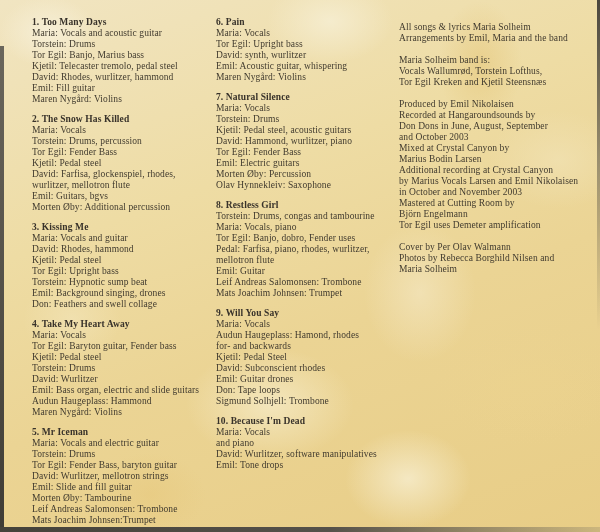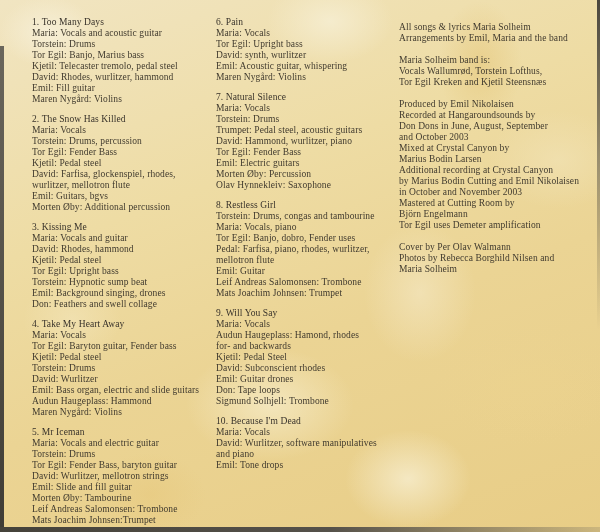--- a/index.html
+++ b/index.html
@@ -33,21 +33,21 @@
     box-sizing: border-box;
     width: 100%;
   }
   .col { flex: 0 0 auto; }
   .col-tracks-1 { width: 184px; }
   .col-tracks-2 { width: 183px; }
   .col-notes { width: 185px; padding-top: 5px; }
   .track { margin-bottom: 9px; }
   .para { margin-bottom: 11px; }
   .track-title {
-    font-weight: normal;
+    font-weight: bold;
     font-size: 9.5px;
     line-height: 11px;
     color: #38322a;
     letter-spacing: 0.1px;
   }
   .line {
     font-size: 9.5px;
     line-height: 11px;
     letter-spacing: 0.1px;
     white-space: nowrap;
@@ -132,21 +132,21 @@
           <div class="line">Maria: Vocals</div>
           <div class="line">Tor Egil: Upright bass</div>
           <div class="line">David: synth, wurlitzer</div>
           <div class="line">Emil: Acoustic guitar, whispering</div>
           <div class="line">Maren Nygård: Violins</div>
         </div>
         <div class="track">
           <div class="track-title">7. Natural Silence</div>
           <div class="line">Maria: Vocals</div>
           <div class="line">Torstein: Drums</div>
-          <div class="line">Trumpet: Pedal steel, acoustic guitars</div>
+          <div class="line">Kjetil: Pedal steel, acoustic guitars</div>
           <div class="line">David: Hammond, wurlitzer, piano</div>
           <div class="line">Tor Egil: Fender Bass</div>
           <div class="line">Emil: Electric guitars</div>
           <div class="line">Morten Øby: Percussion</div>
           <div class="line">Olav Hynnekleiv: Saxophone</div>
         </div>
         <div class="track">
           <div class="track-title">8. Restless Girl</div>
           <div class="line">Torstein: Drums, congas and tambourine</div>
           <div class="line">Maria: Vocals, piano</div>
@@ -164,22 +164,22 @@
           <div class="line">for- and backwards</div>
           <div class="line">Kjetil: Pedal Steel</div>
           <div class="line">David: Subconscient rhodes</div>
           <div class="line">Emil: Guitar drones</div>
           <div class="line">Don: Tape loops</div>
           <div class="line">Sigmund Solhjell: Trombone</div>
         </div>
         <div class="track">
           <div class="track-title">10. Because I'm Dead</div>
           <div class="line">Maria: Vocals</div>
+          <div class="line">and piano</div>
           <div class="line">David: Wurlitzer, software manipulatives</div>
-          <div class="line">and piano</div>
           <div class="line">Emil: Tone drops</div>
         </div>
       </div>
     <div class="col col-notes">
         <div class="para">
           <div class="line">All songs &amp; lyrics Maria Solheim</div>
           <div class="line">Arrangements by Emil, Maria and the band</div>
         </div>
         <div class="para">
           <div class="line">Maria Solheim band is:</div>
@@ -187,21 +187,21 @@
           <div class="line">Tor Egil Kreken and Kjetil Steensnæs</div>
         </div>
         <div class="para">
           <div class="line">Produced by Emil Nikolaisen</div>
           <div class="line">Recorded at Hangaroundsounds by</div>
           <div class="line">Don Dons in June, August, September</div>
           <div class="line">and October 2003</div>
           <div class="line">Mixed at Crystal Canyon by</div>
           <div class="line">Marius Bodin Larsen</div>
           <div class="line">Additional recording at Crystal Canyon</div>
-          <div class="line">by Marius Bodin Cutting and Emil Nikolaisen</div>
+          <div class="line">by Marius Vocals Larsen and Emil Nikolaisen</div>
           <div class="line">in October and November 2003</div>
           <div class="line">Mastered at Cutting Room by</div>
           <div class="line">Björn Engelmann</div>
           <div class="line">Tor Egil uses Demeter amplification</div>
         </div>
         <div class="para">
           <div class="line">Cover by Per Olav Walmann</div>
           <div class="line">Photos by Rebecca Borghild Nilsen and</div>
           <div class="line">Maria Solheim</div>
         </div>

